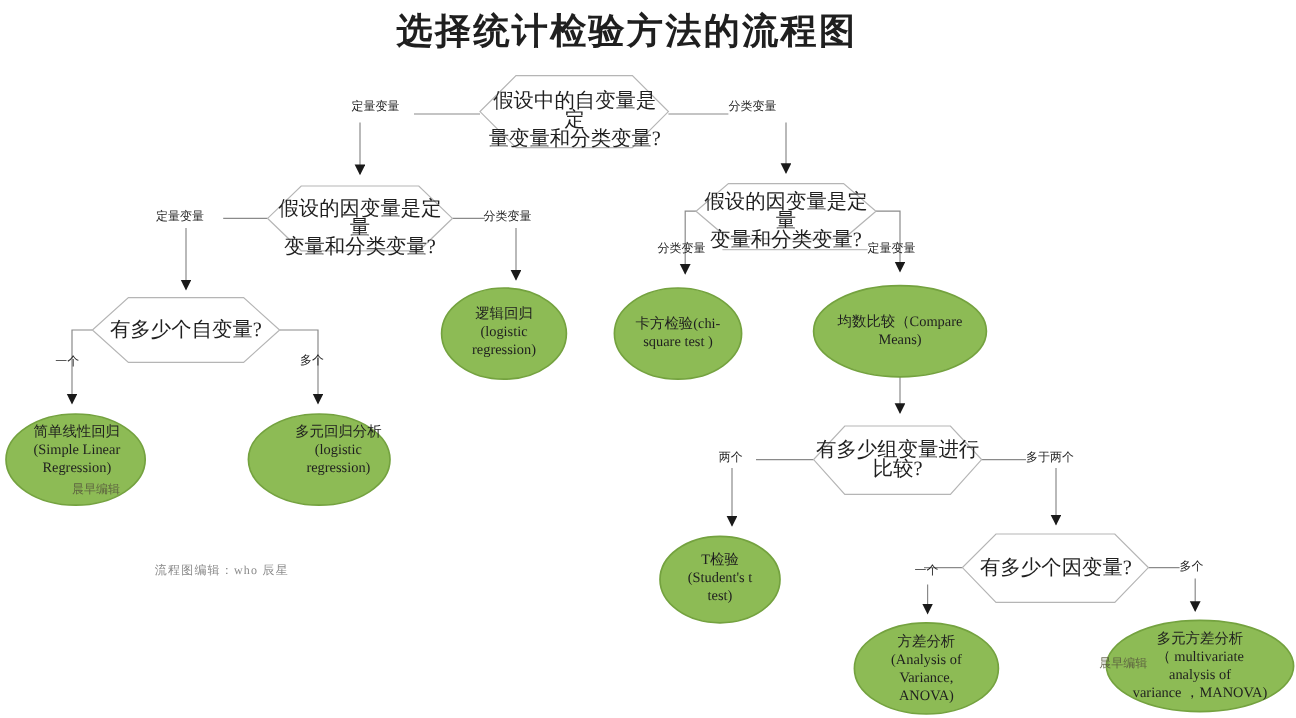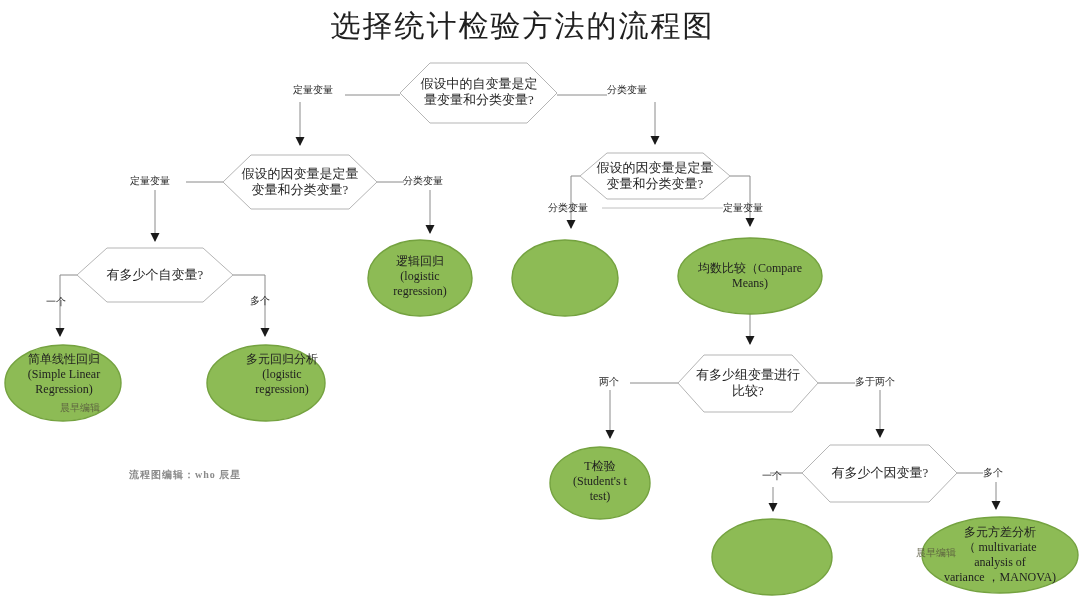--- a/index.html
+++ b/index.html
@@ -8,34 +8,34 @@
     width:1080px;height:598px;
     background:#ffffff;
     font-family:"Liberation Serif","DejaVu Serif",serif;
     color:#1f1f1f;
     overflow:hidden;
   }
   #wires{position:absolute;left:0;top:0;width:1080px;height:598px;}
   .title{
     position:absolute;left:0;top:6px;width:1045px;
     text-align:center;
-    font-size:30px;font-weight:normal;letter-spacing:2px;
+    font-size:30px;font-weight:bold;letter-spacing:2px;
   }
   .node-text{
     position:absolute;text-align:center;
   }
   .node-text span{display:block;}
-  .hex-text{font-size:13px;line-height:16px;}
+  .hex-text{font-size:17px;line-height:16px;}
   .ell-text{font-size:12px;line-height:15px;}
   .branch{
     position:absolute;font-size:10px;line-height:14px;white-space:nowrap;
   }
   .caption{
     position:absolute;left:129px;top:468px;
-    font-size:10px;color:#8a8a8a;letter-spacing:1px;font-weight:bold;
+    font-size:10px;color:#8a8a8a;letter-spacing:1px;
   }
   .watermark{
     font-size:10px;color:#56563d;opacity:.85;position:absolute;white-space:nowrap;
   }
   .wm-slr{left:60px;top:401px;}
   .wm-manova{left:916px;top:546px;}
 </style>
 </head>
 <body>
 
@@ -133,28 +133,38 @@
   <div class="node-text ell-text" style="left:224px;top:352px;width:116px">
     <span>多元回归分析</span>
     <span>(logistic</span>
     <span>regression)</span>
   </div>
   <div class="node-text ell-text" style="left:368px;top:254px;width:104px">
     <span>逻辑回归</span>
     <span>(logistic</span>
     <span>regression)</span>
   </div>
+  <div class="node-text ell-text" style="left:512px;top:262px;width:106px">
+    <span>卡方检验(chi-</span>
+    <span>square test )</span>
+  </div>
   <div class="node-text ell-text" style="left:550px;top:459px;width:100px">
     <span>T检验</span>
     <span>(Student's t</span>
     <span>test)</span>
   </div>
   <div class="node-text ell-text" style="left:678px;top:261px;width:144px">
     <span>均数比较（Compare</span>
     <span>Means)</span>
+  </div>
+  <div class="node-text ell-text" style="left:712px;top:527px;width:120px">
+    <span>方差分析</span>
+    <span>(Analysis of</span>
+    <span>Variance,</span>
+    <span>ANOVA)</span>
   </div>
   <div class="node-text ell-text" style="left:922px;top:525px;width:156px">
     <span>多元方差分析</span>
     <span>（ multivariate</span>
     <span>analysis of</span>
     <span>variance ，MANOVA)</span>
   </div>
 
   <div class="branch" style="left:293px;top:83px">定量变量</div>
   <div class="branch" style="left:607px;top:83px">分类变量</div>

